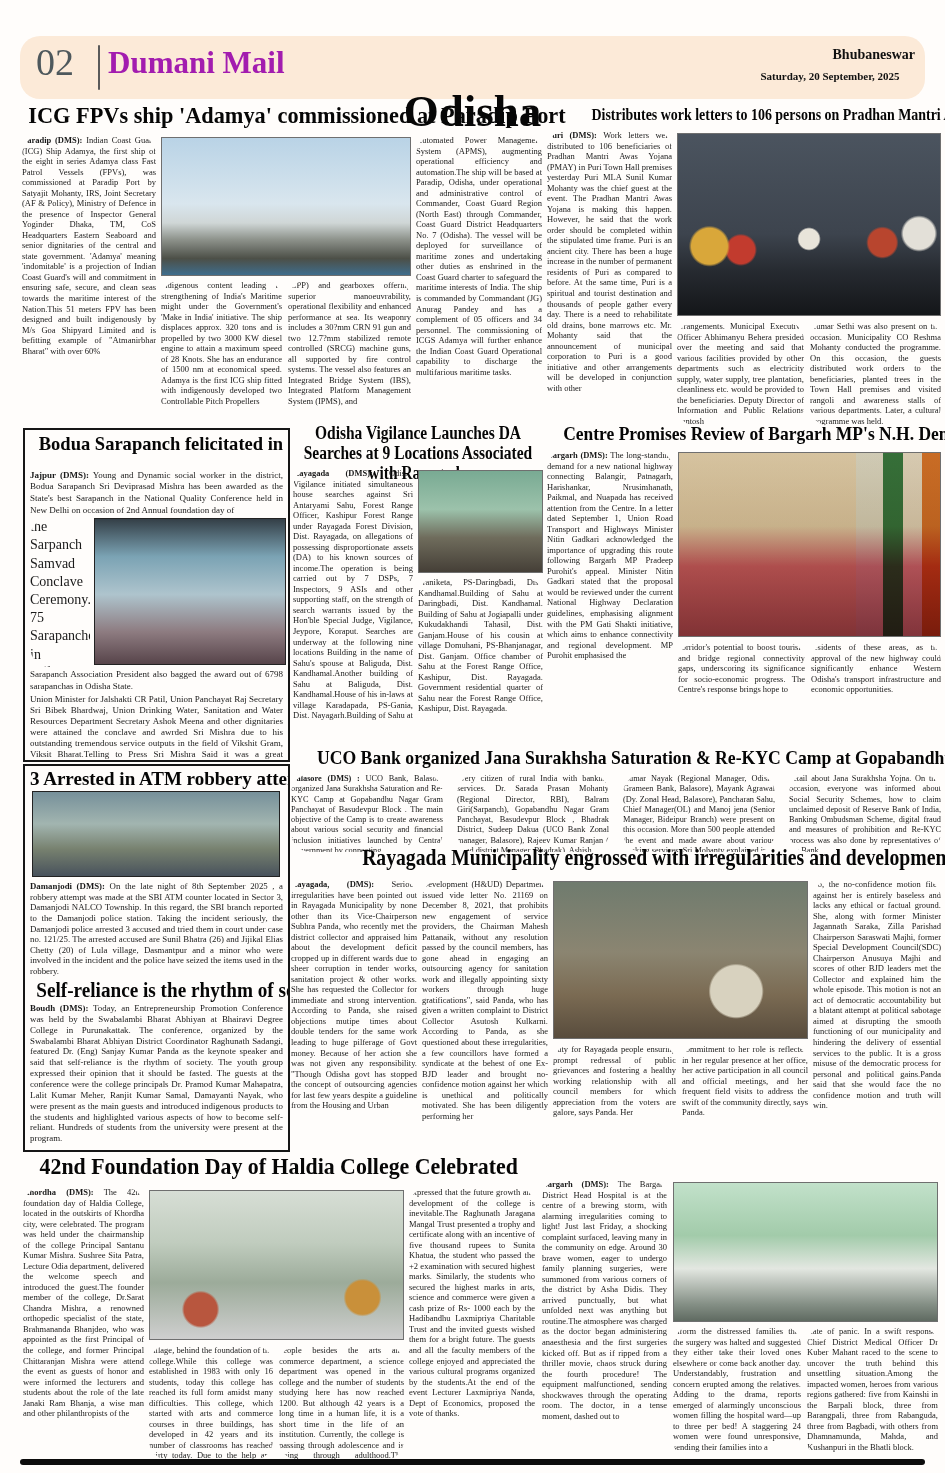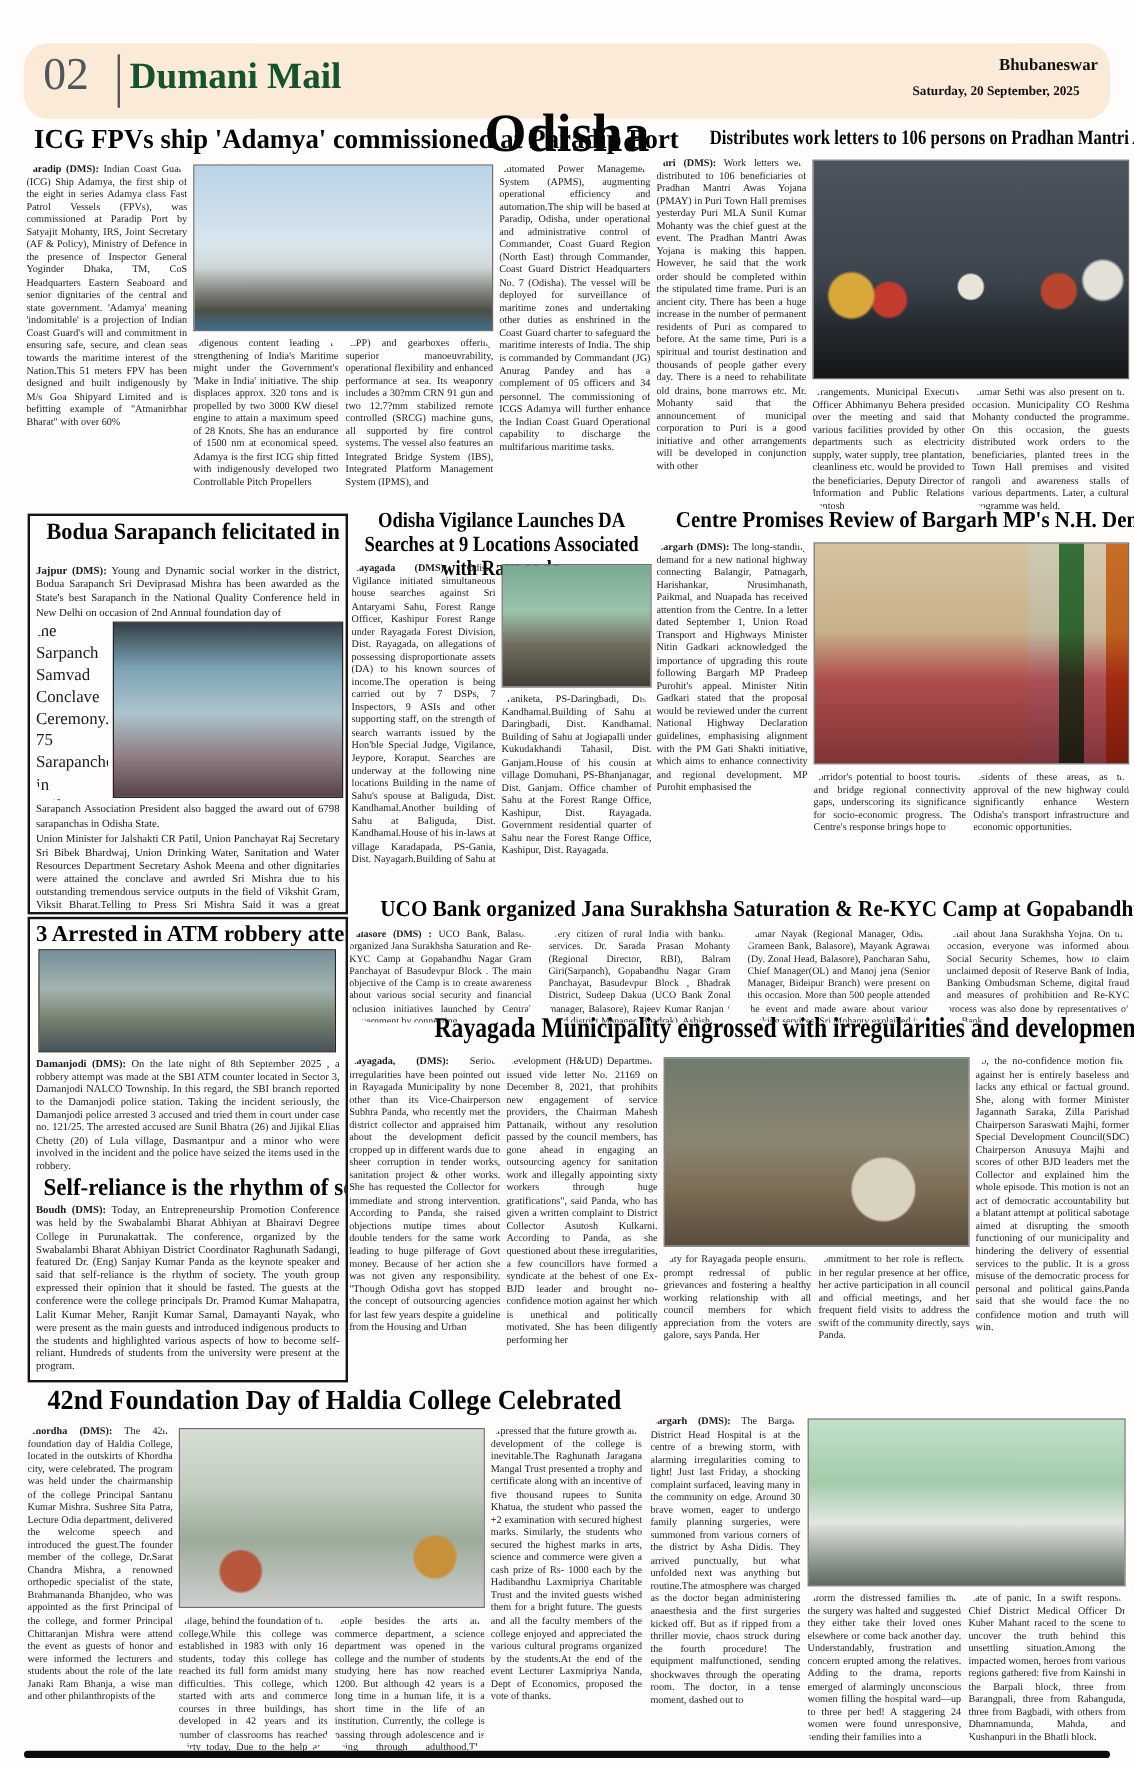--- a/index.html
+++ b/index.html
@@ -9,21 +9,21 @@
   .hd{font-weight:bold;text-align:center;line-height:1.0;color:#060606;font-family:"Liberation Serif",serif;}
   .hd .sq{display:inline-block;white-space:nowrap;}
   .bt{font-size:8.5px;line-height:1.24;text-align:justify;overflow:hidden;color:#1a1a1a;}
   .bt b{font-weight:bold;}
   .photo{position:absolute;border:1px solid #6f6f6f;box-sizing:border-box;}
   .box{border:2.5px solid #161616;box-sizing:border-box;background:#fffdfb;}
   
   #masthead{left:20px;top:36px;width:905px;height:63px;background:#fcead8;}
   #pagenum{left:16px;top:7px;font-size:38px;color:#4e585c;line-height:1;}
   #mast-divider{left:78px;top:9px;width:2px;height:45px;background:#5a5a5a;}
-  #papername{left:88px;top:11px;font-size:31px;font-weight:bold;color:#14532d;line-height:1;}
+  #papername{left:88px;top:11px;font-size:31px;font-weight:bold;color:#a21caf;line-height:1;}
   #sectionname{left:0;top:4px;width:100%;text-align:center;font-size:45px;font-weight:bold;color:#070707;line-height:1.2;margin-top:44px;}
   #mast-right{right:10px;top:11px;width:170px;text-align:center;}
   #mast-city{font-size:14px;font-weight:bold;text-align:right;}
   #mast-date{font-size:11px;font-weight:bold;margin-top:7px;}
   
   .ph-icg{background:linear-gradient(180deg,#b9d3e6 0%,#d9e6ee 48%,#cfd6d6 62%,#8e938c 74%,#4c4f47 88%,#3f6d8c 100%);}
   .ph-awas{background:radial-gradient(circle at 12% 62%,#d9a73a 0 7%,transparent 8%),radial-gradient(circle at 24% 64%,#c23b2e 0 6%,transparent 7%),radial-gradient(circle at 50% 58%,#e8e4da 0 6%,transparent 7%),radial-gradient(circle at 78% 60%,#b8452e 0 6%,transparent 7%),radial-gradient(circle at 92% 55%,#e3e0d8 0 6%,transparent 7%),linear-gradient(180deg,#4b545f 0%,#3d444e 55%,#262a30 76%,#141619 100%);}
   .ph-bodua{background:linear-gradient(180deg,#343f47 0%,#7ba3b4 26%,#aec4cd 52%,#8d7b80 78%,#57444a 100%);}
   .ph-vig{background:linear-gradient(180deg,#79aa93 0%,#9cc2ab 38%,#6f6c5c 66%,#453f37 100%);}
   .ph-nh{background:linear-gradient(90deg,#e7dcc6 0 68%,#e0e4e0 68% 78%,#3a7d46 78% 86%,#e8e4dc 86% 93%,#d97a2e 93% 100%),linear-gradient(180deg,#ece2cd 0%,#dccdb2 40%,#c05a63 62%,#8e3a44 100%);background-blend-mode:multiply;}

